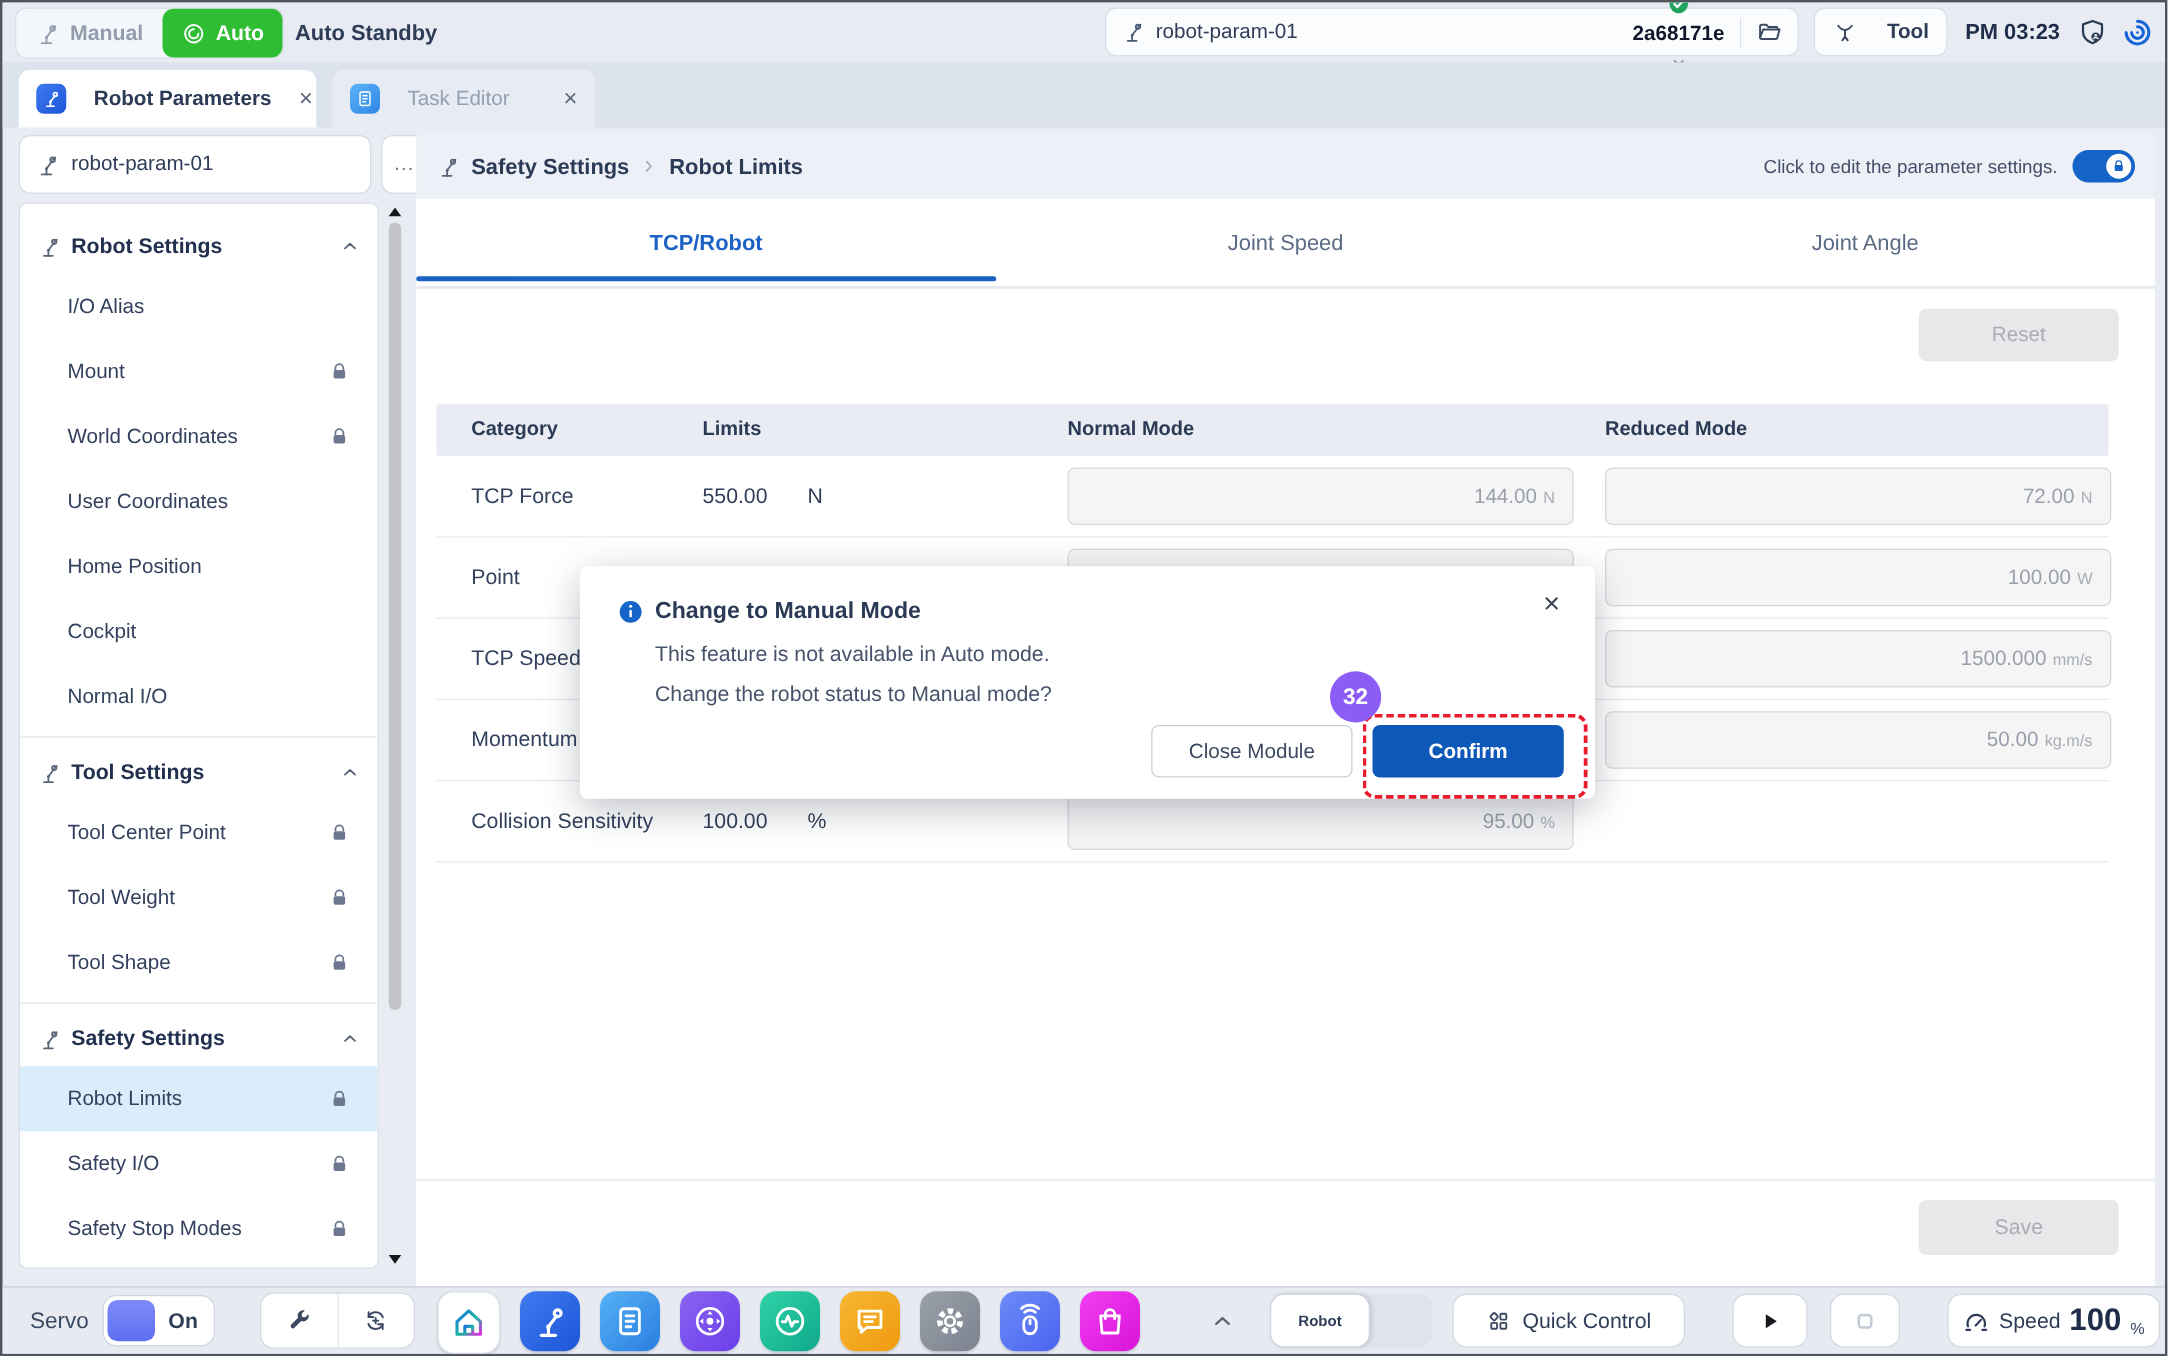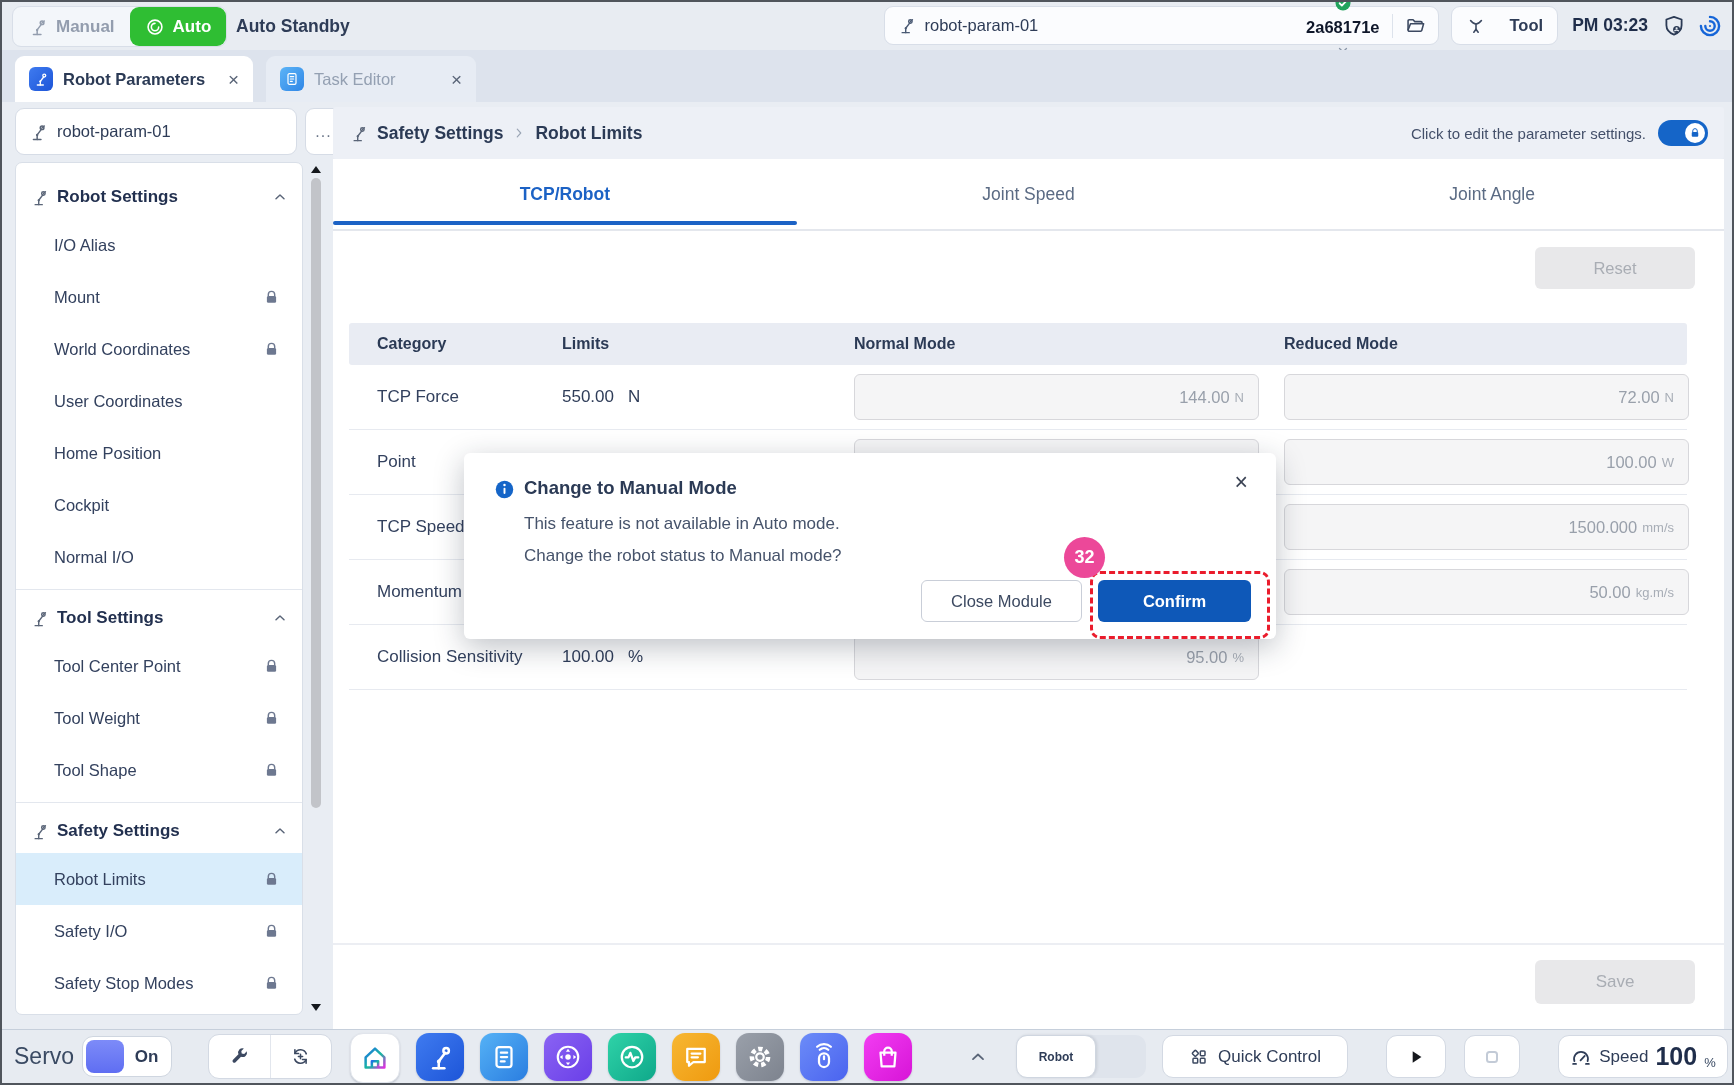--- a/index.html
+++ b/index.html
@@ -25,21 +25,21 @@
   .commit .chev{width:14px;height:14px;color:#8b97a9;}
   .vdiv{width:1px;height:24px;background:#dde3ec;margin:0 3px;}
   .folder{width:21px;height:21px;color:#3c4961;}
   .tool-btn{height:39px;background:#fbfcfe;border:1px solid #d8dee8;border-radius:9px;display:flex;align-items:center;gap:24px;padding:0 14px;font-size:16.5px;font-weight:600;color:#2e3c57;box-sizing:border-box;}
   .tool-btn .ic{width:20px;height:20px;color:#3c4961;}
   .clock{font-size:17.5px;font-weight:600;color:#1f2d4a;margin:0 2px;}
   .tb-icon{width:24px;height:24px;color:#2b3a55;}
 
   
   .tabstrip{position:absolute;left:0;top:48px;right:0;height:52px;background:#dde3ed;}
-  .tab{position:absolute;top:6px;height:46px;border-radius:9px 9px 0 0;display:flex;align-items:center;gap:10px;padding:0 14px;box-sizing:border-box;cursor:pointer;}
+  .tab{position:absolute;top:6px;height:46px;border-radius:9px 9px 0 0;display:flex;align-items:center;gap:22px;padding:0 14px;box-sizing:border-box;cursor:pointer;}
   .tab.active{left:13px;width:238px;background:#fff;}
   .tab.inactive{left:264px;width:210px;background:#e7ecf4;}
   .tile{width:24px;height:24px;border-radius:6px;display:flex;align-items:center;justify-content:center;flex:none;}
   .tile svg{width:16px;height:16px;}
   .tile.robot{background:linear-gradient(135deg,#3f7bf0,#1d55d8);color:#fff;}
   .tile.doc{background:linear-gradient(135deg,#5cb4f7,#2f86e6);color:#fff;}
   .tab .lbl{font-size:16.5px;color:#2b3a55;font-weight:600;white-space:nowrap;}
   .tab.inactive .lbl{color:#94a0b2;font-weight:400;}
   .tab .x{margin-left:auto;font-size:19px;color:#5a6578;line-height:1;cursor:pointer;}
 
@@ -77,42 +77,42 @@
   .m-tabs{position:absolute;left:0;top:0;width:100%;height:72px;display:flex;border-bottom:2px solid #e4e7ed;box-sizing:border-box;}
   .m-tab{flex:1;display:flex;align-items:center;justify-content:center;font-size:17.5px;color:#5b6b84;cursor:pointer;}
   .m-tab.active{color:#1c62c5;font-weight:600;}
   .m-underline{position:absolute;left:0;top:62px;width:33.33%;height:4px;background:#1c62c5;border-radius:2px;}
   .reset-btn{position:absolute;right:29px;top:88px;width:160px;height:42px;background:#e8e8ea;border:none;border-radius:6px;font-size:16.5px;color:#a9adb4;font-family:inherit;cursor:pointer;}
   .tbl{position:absolute;left:16px;top:164px;width:1338px;}
   .tbl-head{display:grid;grid-template-columns:213px 292px 430px 1fr;height:42px;background:#e9ecf3;border-radius:3px;align-items:center;font-size:16px;font-weight:700;color:#2b3a55;}
   .h-cat{padding-left:28px;}
   .tbl-row{display:grid;grid-template-columns:213px 292px 430px 1fr;height:64px;align-items:center;border-bottom:1px solid #e7eaf0;}
   .cell-cat{padding-left:28px;font-size:17px;color:#33415e;white-space:nowrap;overflow:hidden;}
-  .cell-lim{display:flex;gap:14px;font-size:17px;color:#2f3d59;}
+  .cell-lim{display:flex;gap:32px;font-size:17px;color:#2f3d59;}
   .inp{width:405px;height:46px;background:#f5f5f6;border:1px solid #d7d7db;border-radius:6px;display:flex;align-items:center;justify-content:flex-end;padding-right:14px;box-sizing:border-box;}
   .inp .v{font-size:16.5px;color:#99a0ab;}
   .inp .u{font-size:13px;color:#a7adb6;margin-left:5px;}
   .save-divider{position:absolute;left:0;top:784px;width:100%;height:2px;background:#eceef3;}
   .save-btn{position:absolute;right:29px;top:801px;width:160px;height:44px;background:#e8e8ea;border:none;border-radius:6px;font-size:17px;color:#a9adb4;font-family:inherit;cursor:pointer;}
 
   
   .dialog{position:absolute;left:462px;top:451px;width:812px;height:186px;background:#fff;border-radius:6px;box-shadow:0 8px 30px rgba(25,35,55,.28);z-index:40;}
   .dlg-info{position:absolute;left:30px;top:26px;width:21px;height:21px;}
   .dlg-title{position:absolute;left:60px;top:24px;font-size:18.5px;font-weight:700;color:#2b3a55;}
   .dlg-x{position:absolute;right:28px;top:18px;font-size:23px;color:#3b4354;line-height:1;cursor:pointer;}
   .dlg-l1{position:absolute;left:60px;top:61px;font-size:17px;color:#46536b;}
   .dlg-l2{position:absolute;left:60px;top:93px;font-size:17px;color:#46536b;}
   .dlg-close-btn{position:absolute;left:457px;top:127px;width:161px;height:42px;background:#fff;border:1px solid #c9ced8;border-radius:6px;font-size:16.5px;color:#3c4961;font-family:inherit;cursor:pointer;}
   .dlg-confirm-btn{position:absolute;left:634px;top:127px;width:153px;height:42px;background:#0e58b8;border:none;border-radius:6px;font-size:16.5px;font-weight:600;color:#fff;font-family:inherit;cursor:pointer;}
   .dlg-dash{position:absolute;left:626px;top:118px;width:174px;height:62px;border:3px dashed #ea1c2c;border-radius:10px;pointer-events:none;z-index:2;}
-  .dlg-badge{position:absolute;left:600px;top:84px;width:41px;height:41px;border-radius:50%;background:#ec4899;color:#fff;display:flex;align-items:center;justify-content:center;font-size:18px;font-weight:700;z-index:3;}
+  .dlg-badge{position:absolute;left:600px;top:84px;width:41px;height:41px;border-radius:50%;background:#8b5cf6;color:#fff;display:flex;align-items:center;justify-content:center;font-size:18px;font-weight:700;z-index:3;}
 
   
   .bottombar{position:absolute;left:0;bottom:0;right:0;height:53px;background:#e7ebf1;border-top:1px solid #c6cfdb;}
-  .bb-servo-label{position:absolute;left:12px;top:0;height:53px;display:flex;align-items:center;font-size:23px;color:#3a4a63;}
+  .bb-servo-label{position:absolute;left:22px;top:0;height:53px;display:flex;align-items:center;font-size:18px;color:#3a4a63;}
   .bb-servo{position:absolute;left:80px;top:6px;width:90px;height:41px;background:#fff;border:1px solid #cfd6e0;border-radius:11px;box-sizing:border-box;cursor:pointer;}
   .bb-servo .knobL{position:absolute;left:3px;top:3px;width:38px;height:33px;border-radius:8px;background:linear-gradient(180deg,#7d8bf8,#5f6ef2);}
   .bb-servo .on{position:absolute;right:0;top:0;width:49px;height:100%;display:flex;align-items:center;justify-content:center;font-size:17px;font-weight:700;color:#2e3c57;}
   .bb-tools{position:absolute;left:206px;top:4px;width:124px;height:45px;background:#fff;border:1px solid #d3d9e3;border-radius:11px;display:flex;box-sizing:border-box;}
   .bb-tool{flex:1;display:flex;align-items:center;justify-content:center;color:#3c4961;cursor:pointer;}
   .bb-tool + .bb-tool{border-left:1px solid #e2e6ed;}
   .bb-tool .ic{width:21px;height:21px;}
   .bb-dock{position:absolute;left:348px;top:3px;display:flex;gap:16px;}
   .dock-tile{width:48px;height:48px;border-radius:13px;display:flex;align-items:center;justify-content:center;box-shadow:0 1px 2px rgba(30,40,60,.18);cursor:pointer;}
   .dock-tile .ic{width:30px;height:30px;}

